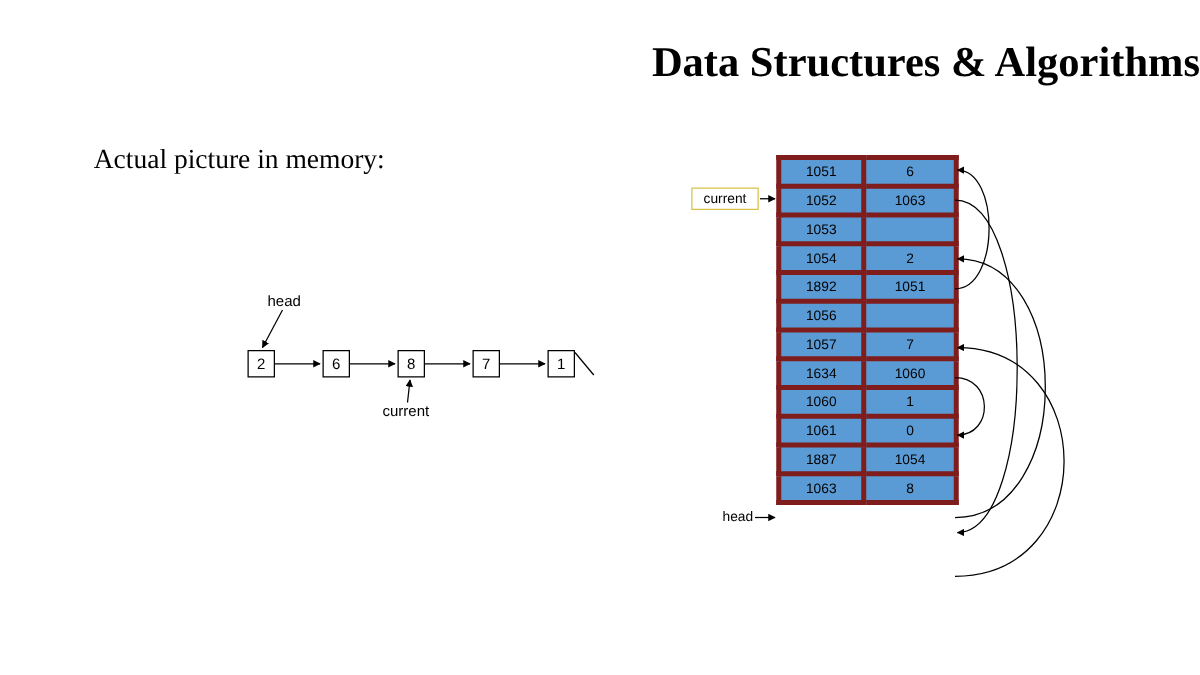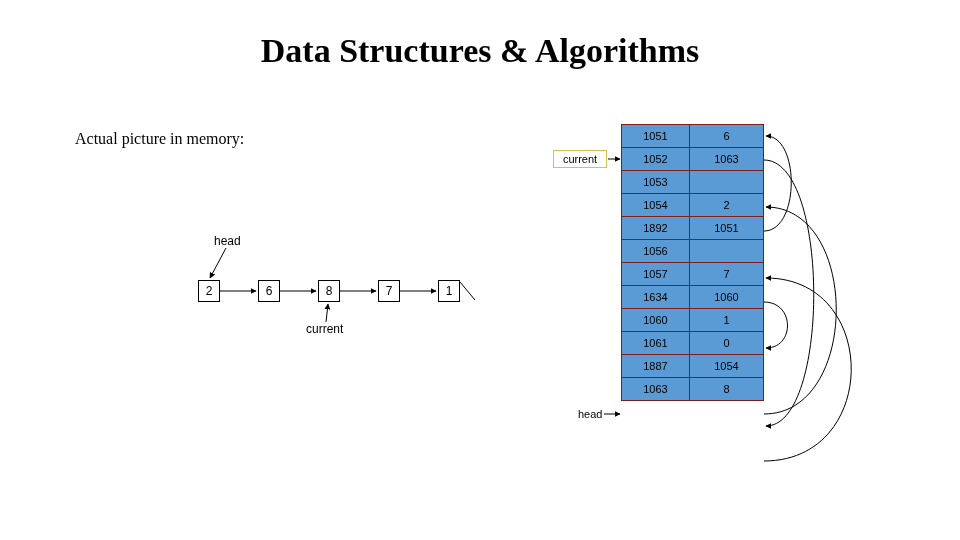--- a/index.html
+++ b/index.html
@@ -9,30 +9,29 @@
     height: 540px;
     font-family: "Times New Roman", serif;
     background: #fff;
     position: relative;
   }
   .title {
     position: absolute;
     top: 32px;
     left: 0;
     width: 100%;
-    text-align: center;
+    text-align: right;
     font-size: 34px;
     font-weight: bold;
   }
   .subtitle {
     position: absolute;
     top: 114px;
     left: 75px;
-    font-size: 16px;
-    margin-top: 16px;
+    font-size: 22px;
   }
   
   .current-label-top {
     position: absolute;
     top: 150px;
     left: 553px;
     width: 54px;
     height: 18px;
     border: 1px solid #d6c14a;
     font-family: Arial, sans-serif;
@@ -79,21 +78,21 @@
   
   .mem {
     position: absolute;
     top: 124px;
     left: 621px;
     border-collapse: collapse;
     font-family: Arial, sans-serif;
     font-size: 11px;
   }
   .mem td {
-    border: 1px solid #7f1d1d;
+    border: 4px solid #7f1d1d;
     height: 23px;
     text-align: center;
     vertical-align: middle;
   }
   .mem td.addr {
     width: 68px;
     background: #5b9bd5;
   }
   .mem td.val {
     width: 74px;

